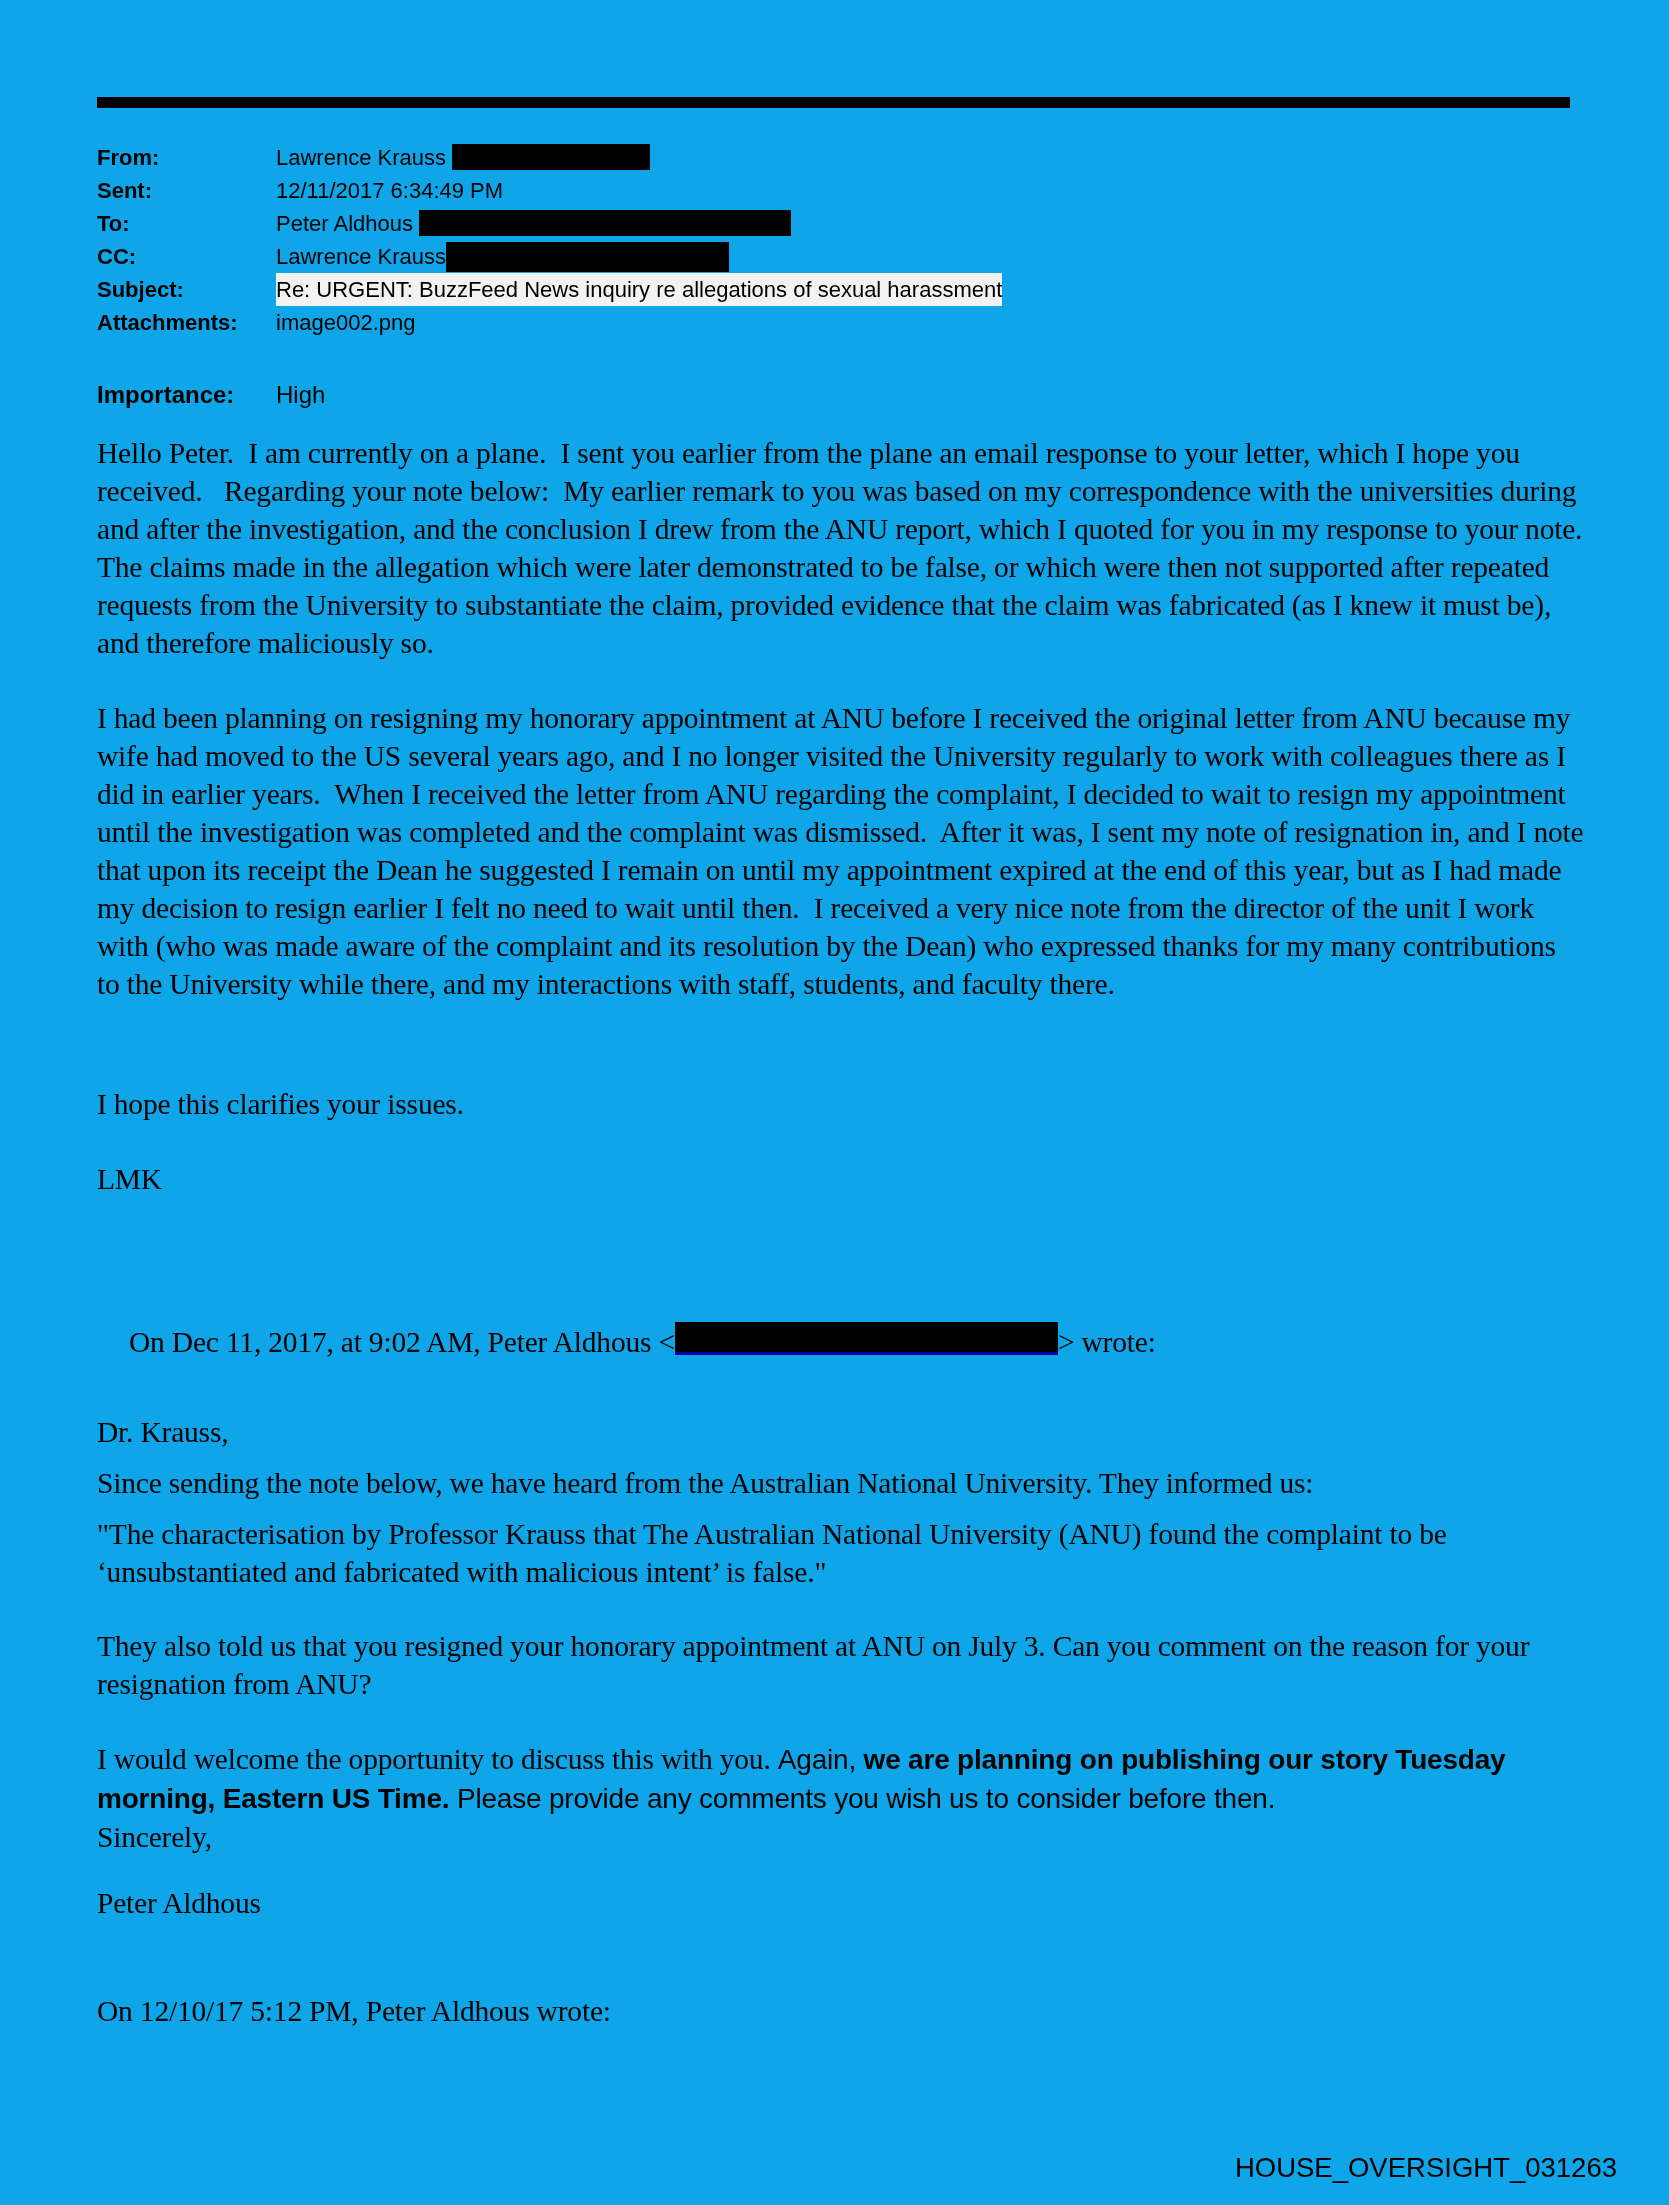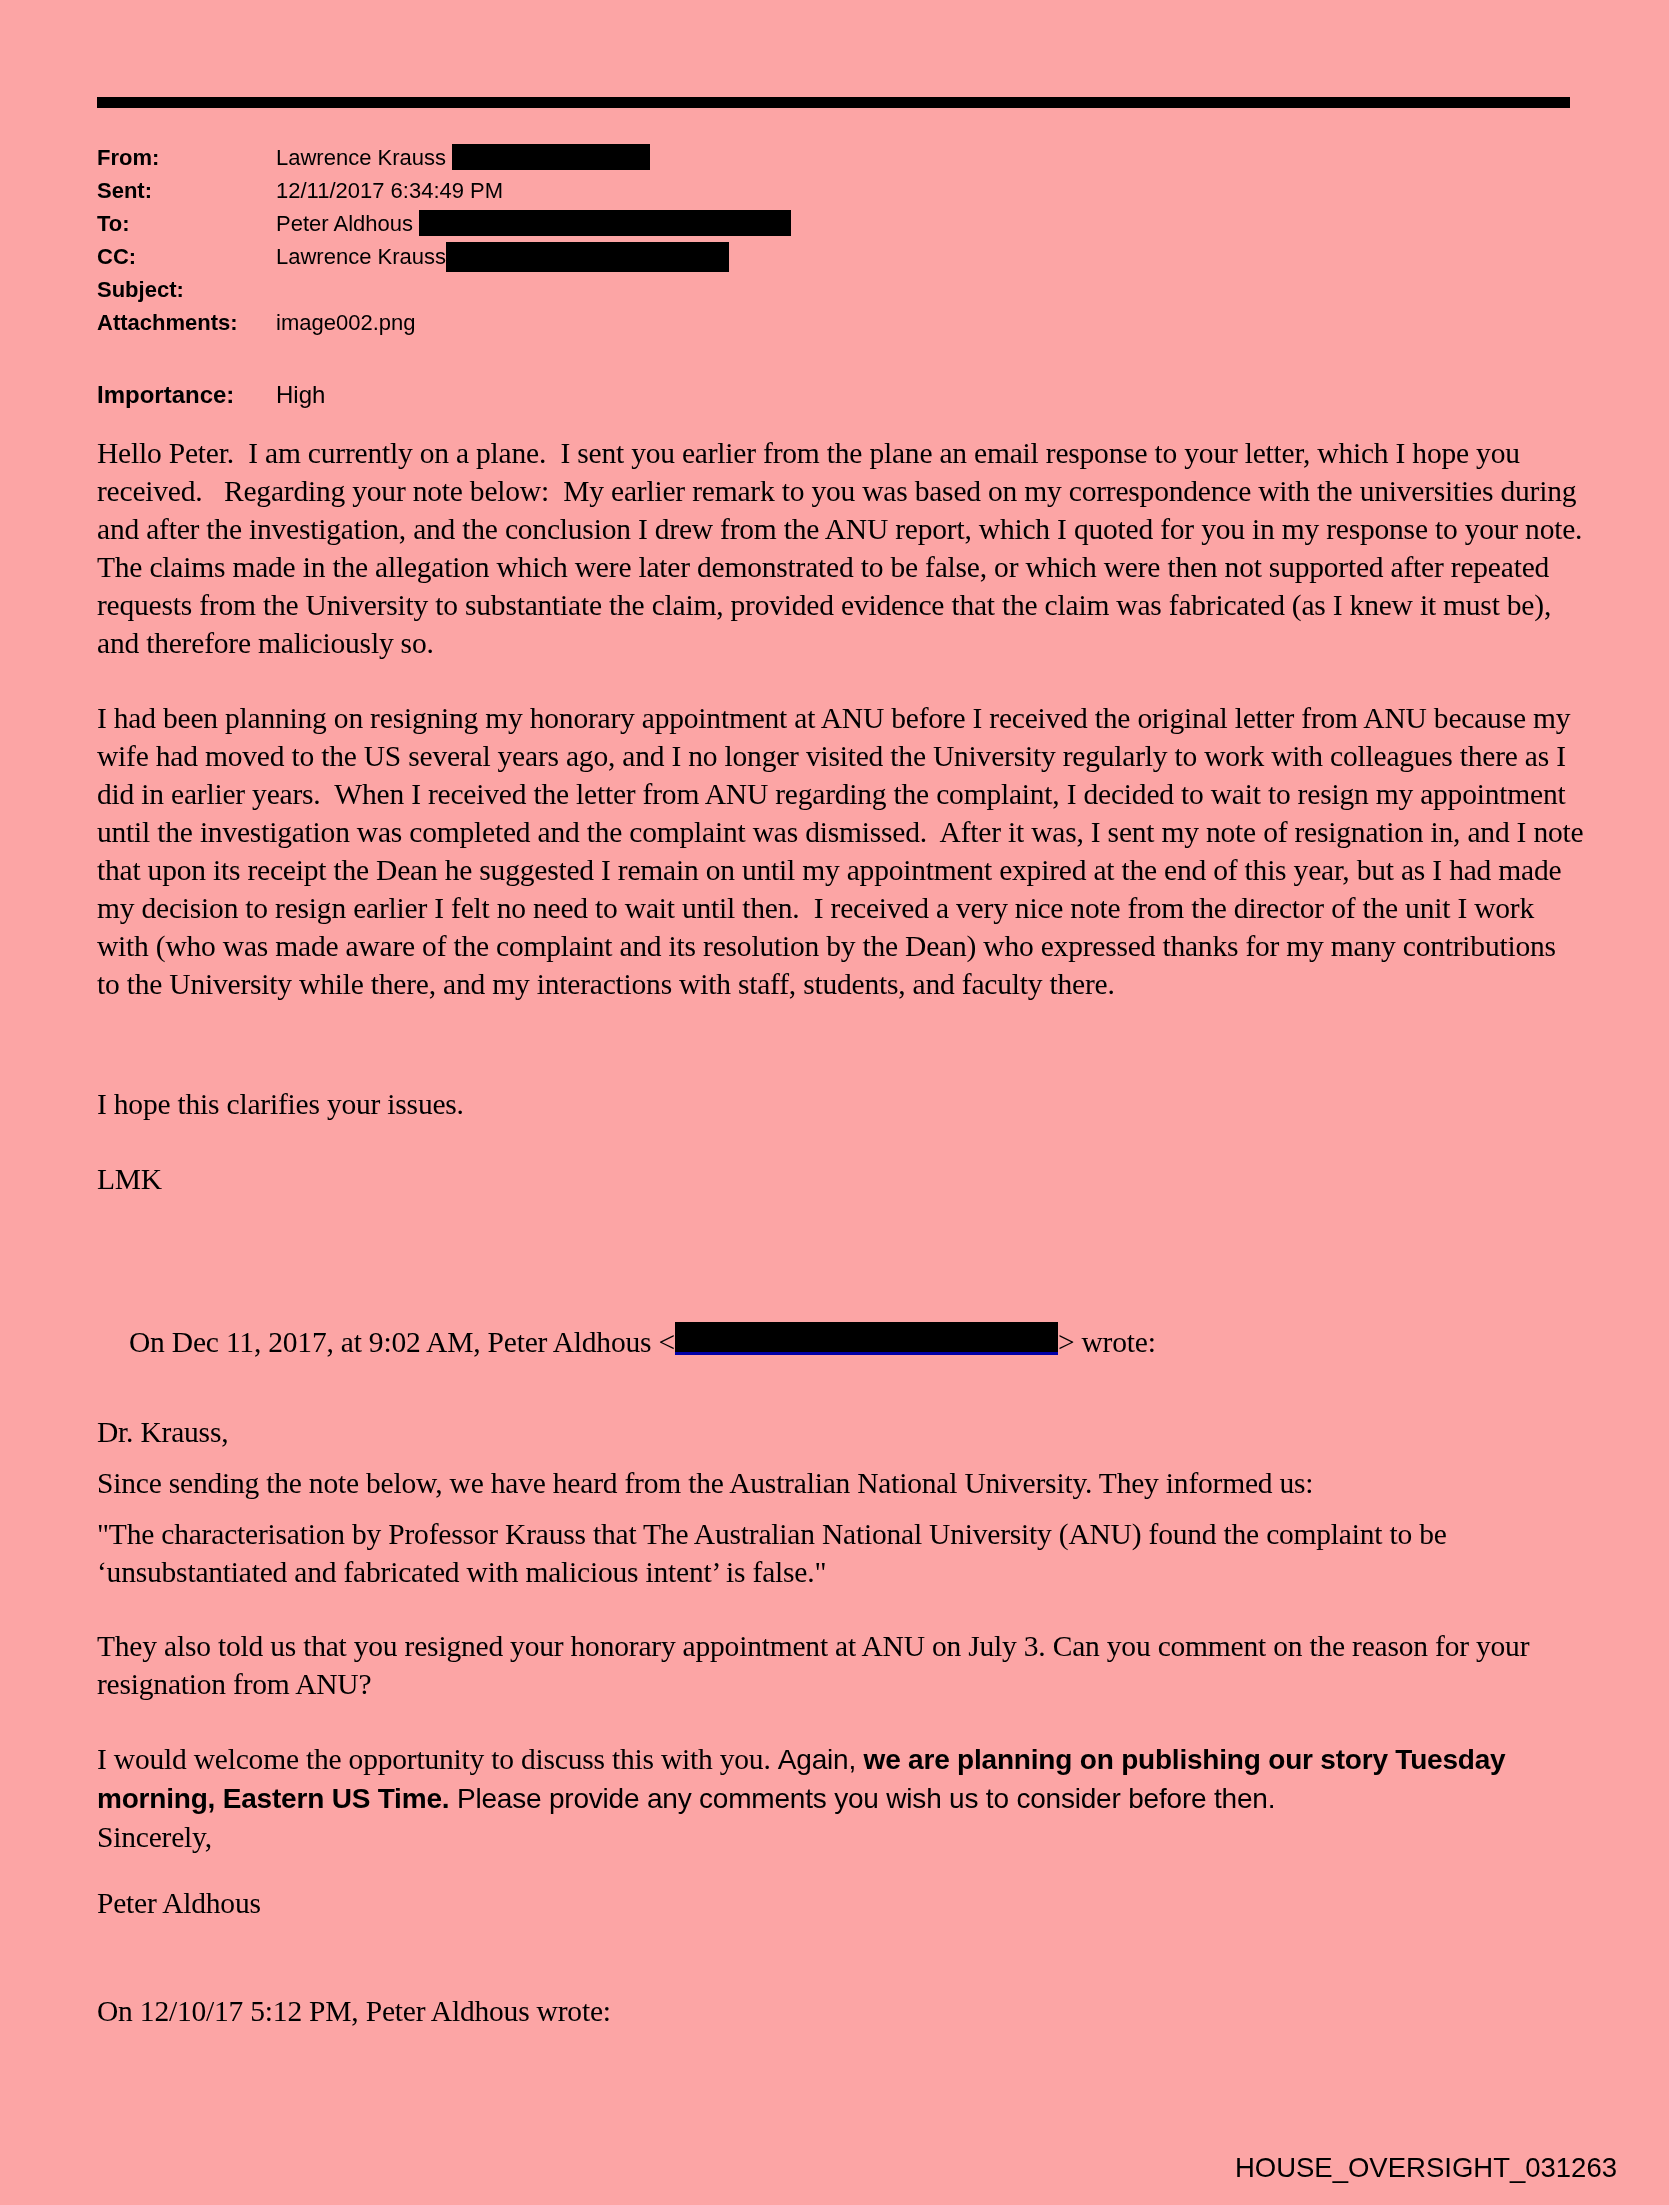--- a/index.html
+++ b/index.html
@@ -1,19 +1,19 @@
 <!DOCTYPE html>
 <html style="font-size:10.5px"><head>
 <meta charset="utf-8">
 <style>
   html, body { margin:0; padding:0; background:#e8e8e8; }
   .page {
     position:relative;
     width:1669px; height:2205px;
-    background:#fca5a5;
+    background:#0ea5e9;
     color:#000000;
     overflow:hidden;
     font-family:"Liberation Serif", serif;
   }
   .rule {
     position:absolute; left:97px; top:97px;
     width:1473px; height:10.5px; background:#000;
   }
   .hdr {
     position:absolute; left:97px; top:141px;
@@ -72,20 +72,21 @@
     <div class="hdr-row">
       <span class="hdr-lbl">To:</span>
       <span class="hdr-val"><span>Peter Aldhous</span><span class="red red-to"></span></span>
     </div>
     <div class="hdr-row">
       <span class="hdr-lbl">CC:</span>
       <span class="hdr-val"><span>Lawrence Krauss</span><span class="red red-cc"></span></span>
     </div>
     <div class="hdr-row">
       <span class="hdr-lbl">Subject:</span>
+      <span class="hdr-val subject-bg">Re: URGENT: BuzzFeed News inquiry re allegations of sexual harassment</span>
     </div>
     <div class="hdr-row">
       <span class="hdr-lbl">Attachments:</span>
       <span class="hdr-val">image002.png</span>
     </div>
   </div>
 
   <div class="importance">
     <span class="hdr-lbl">Importance:</span>
     <span class="hdr-val">High</span>

